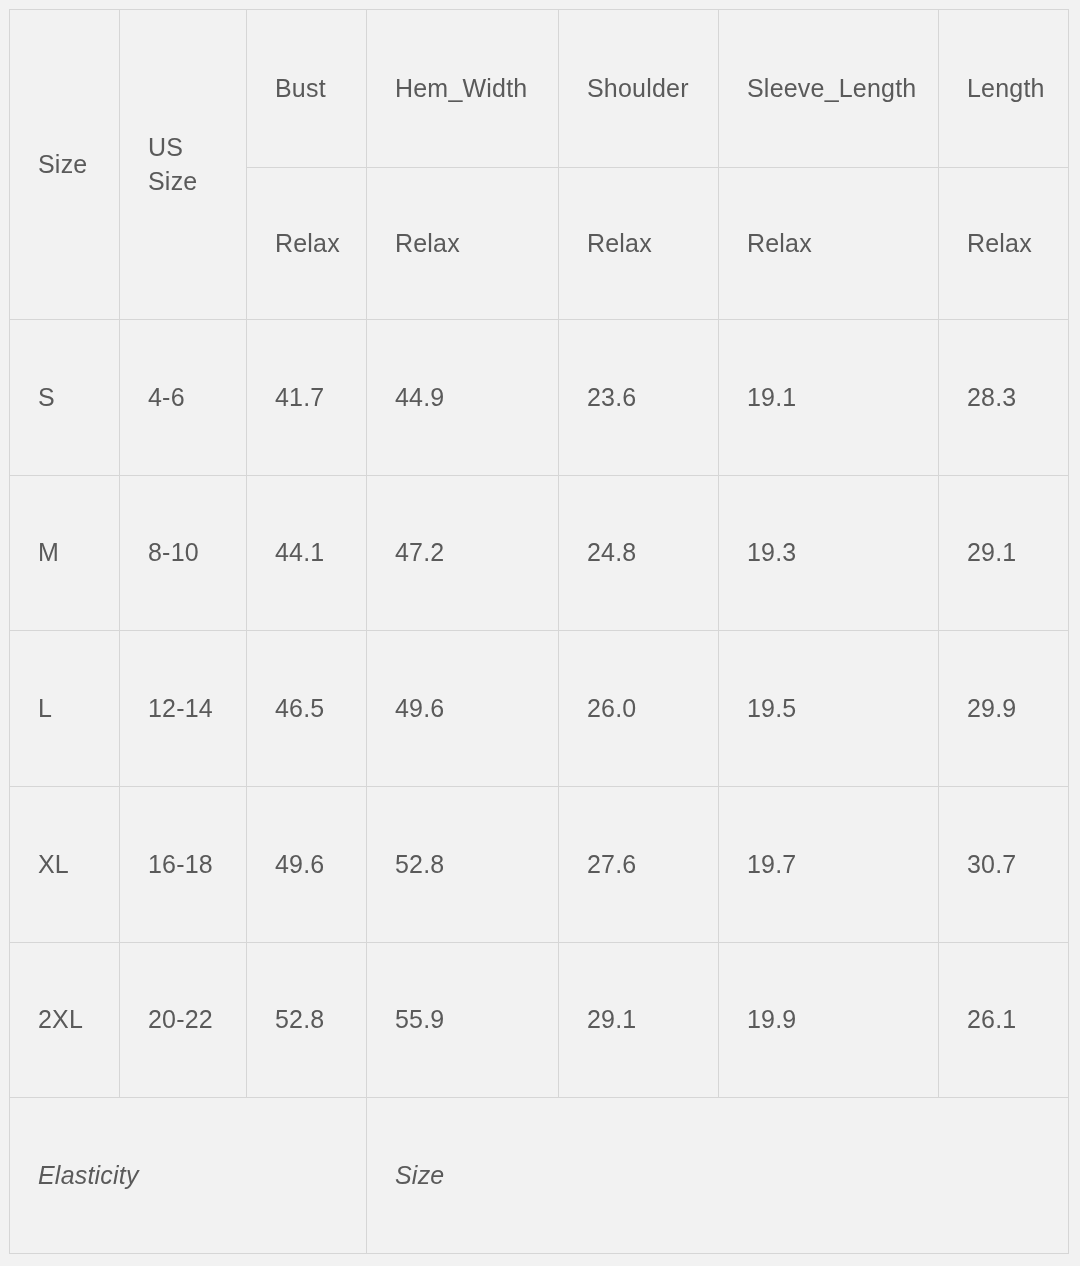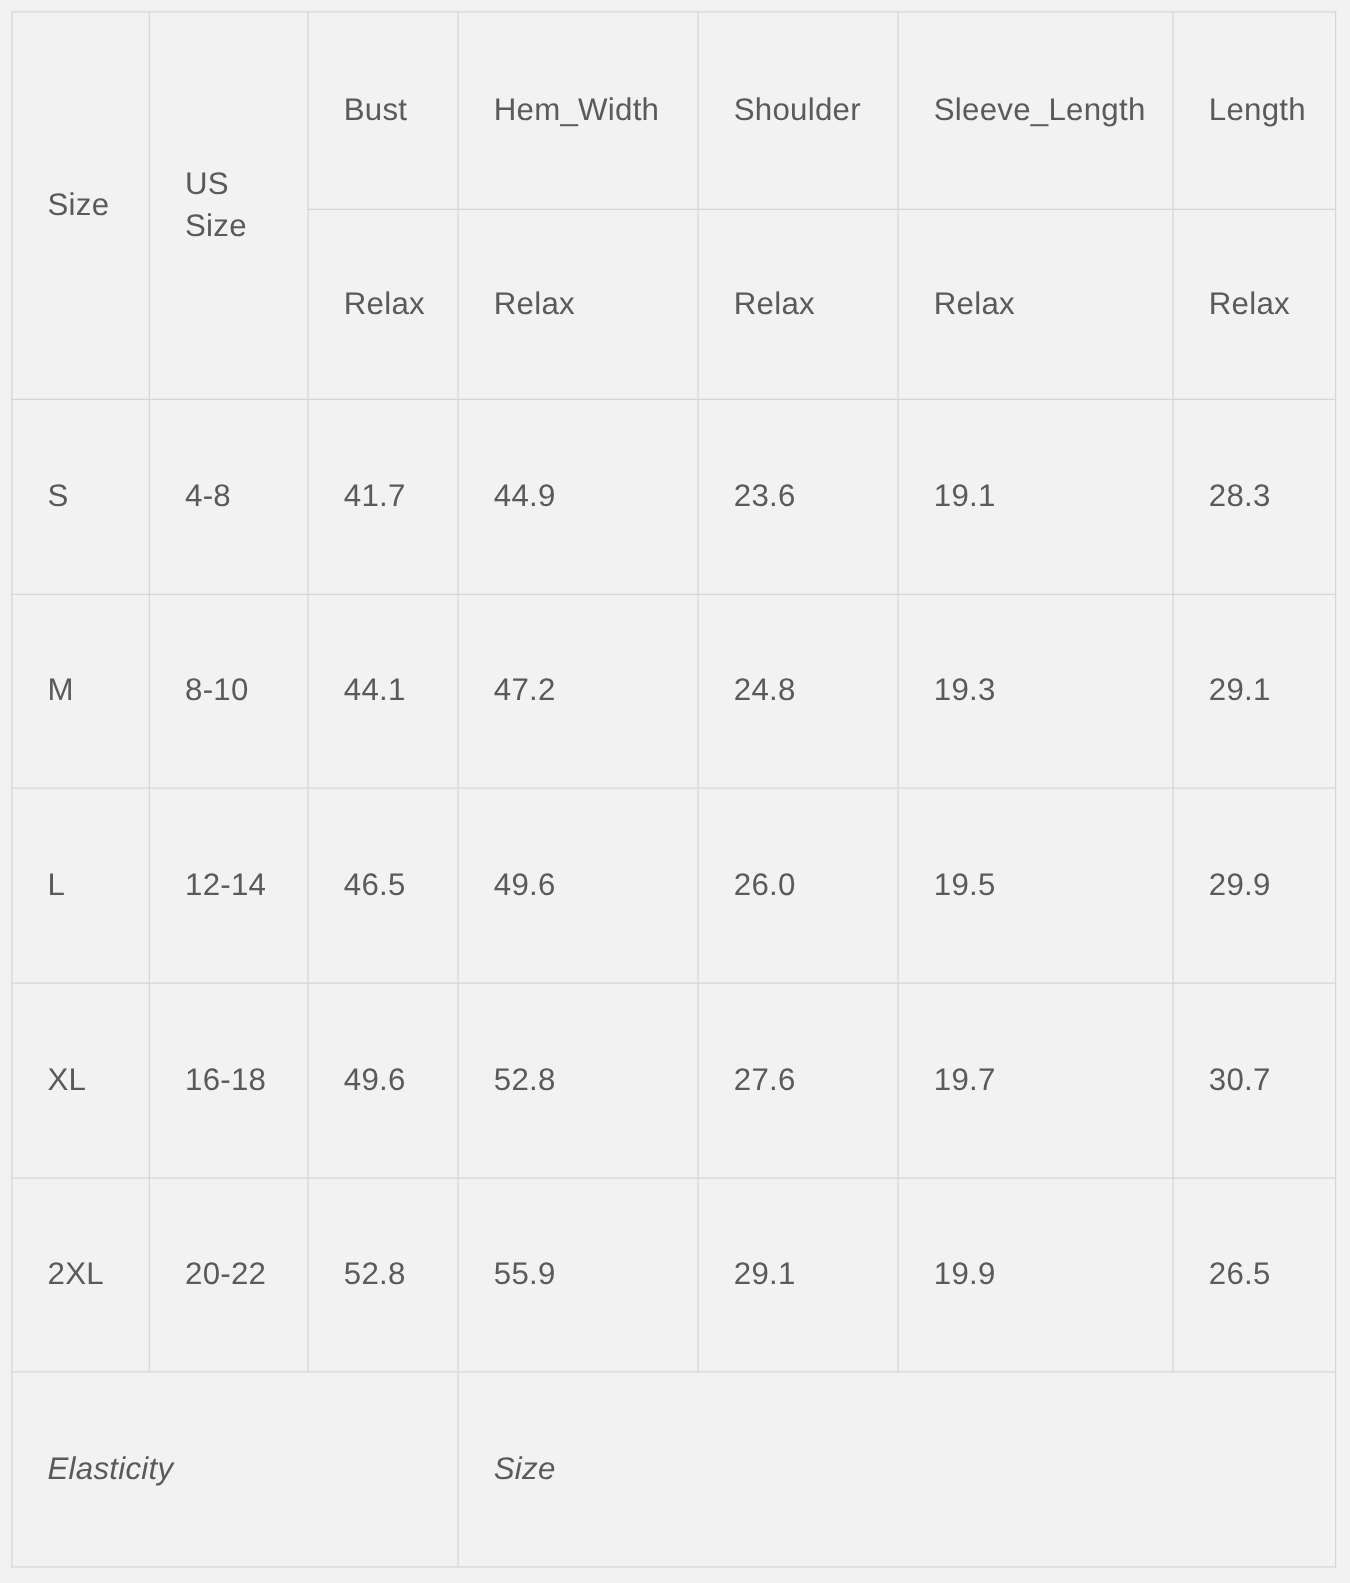--- a/index.html
+++ b/index.html
@@ -128,21 +128,21 @@
           <span class="cell-text">Relax</span>
         </th>
         <th>
           <span class="cell-text">Relax</span>
         </th>
       </tr>
     </thead>
     <tbody>
       <tr class="data-row">
         <td>S</td>
-        <td>4-8</td>
+        <td>4-6</td>
         <td>41.7</td>
         <td>44.9</td>
         <td>23.6</td>
         <td>19.1</td>
         <td>28.3</td>
       </tr>
       <tr class="data-row">
         <td>M</td>
         <td>8-10</td>
         <td>44.1</td>
@@ -169,21 +169,21 @@
         <td>19.7</td>
         <td>30.7</td>
       </tr>
       <tr class="data-row">
         <td>2XL</td>
         <td>20-22</td>
         <td>52.8</td>
         <td>55.9</td>
         <td>29.1</td>
         <td>19.9</td>
-        <td>26.5</td>
+        <td>26.1</td>
       </tr>
       <tr class="elasticity-row">
         <td colspan="3">Elasticity</td>
         <td colspan="4">Size</td>
       </tr>
     </tbody>
   </table>
 </div>
 
 </body></html>

